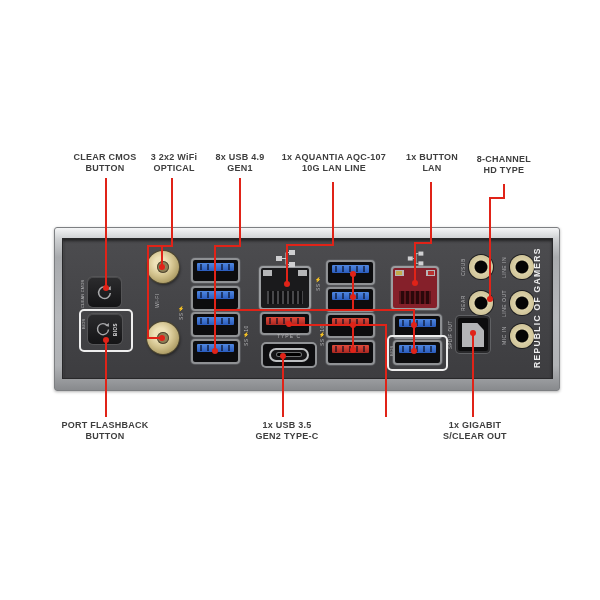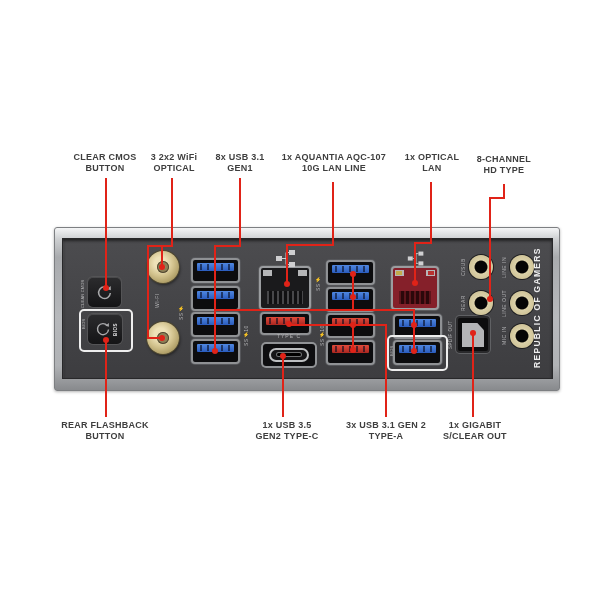--- a/index.html
+++ b/index.html
@@ -86,47 +86,43 @@
 
   <div class="co" style="left:105px;top:152px">
     <span>CLEAR CMOS</span>
     <span>BUTTON</span>
   </div>
   <div class="co" style="left:174px;top:152px">
     <span>3 2x2 WiFi</span>
     <span>OPTICAL</span>
   </div>
   <div class="co" style="left:240px;top:152px">
-    <span>8x USB 3.1</span>
+    <span>8x USB 4.9</span>
     <span>GEN1</span>
   </div>
   <div class="co" style="left:334px;top:152px">
     <span>1x AQUANTIA AQC-107</span>
     <span>10G LAN LINE</span>
   </div>
   <div class="co" style="left:432px;top:152px">
-    <span>1x OPTICAL</span>
+    <span>1x BUTTON</span>
     <span>LAN</span>
   </div>
   <div class="co" style="left:504px;top:154px">
     <span>8-CHANNEL</span>
     <span>HD TYPE</span>
   </div>
 
   <div class="co" style="left:105px;top:420px">
-    <span>REAR FLASHBACK</span>
+    <span>PORT FLASHBACK</span>
     <span>BUTTON</span>
   </div>
   <div class="co" style="left:287px;top:420px">
     <span>1x USB 3.5</span>
     <span>GEN2 TYPE-C</span>
-  </div>
-  <div class="co" style="left:386px;top:420px">
-    <span>3x USB 3.1 GEN 2</span>
-    <span>TYPE-A</span>
   </div>
   <div class="co" style="left:475px;top:420px">
     <span>1x GIGABIT</span>
     <span>S/CLEAR OUT</span>
   </div>
 
   <div class="shield"></div>
   <div class="plate"></div>
 
   <div class="vt" style="left:78px;top:280px;height:28px;width:9px;font-size:4px;letter-spacing:.2px">CLEAR CMOS</div>

